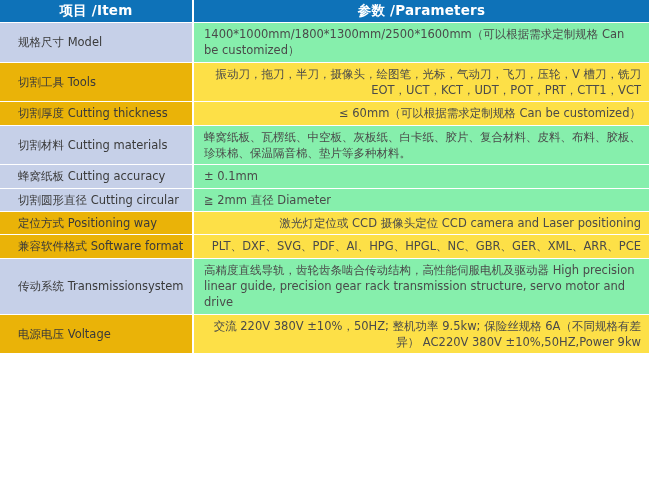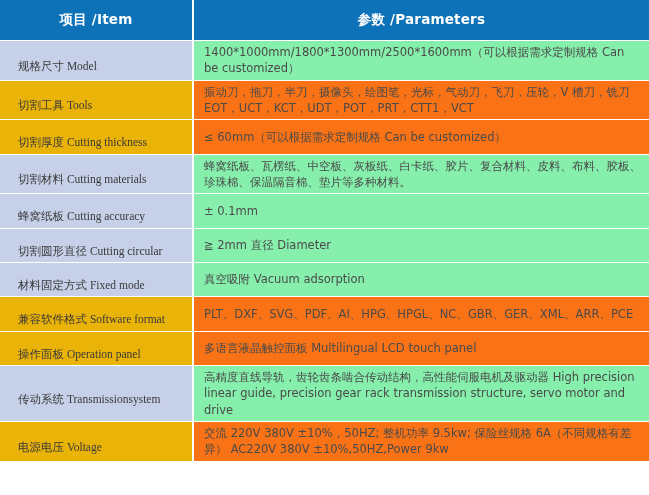--- a/index.html
+++ b/index.html
@@ -23,54 +23,53 @@
   .spec-table col.col-item { width: 193px; }
   .spec-table col.col-param { width: 456px; }
 
   
   thead th {
     background: #0E72B8;
     color: #ffffff;
     font-size: 13.5px;
     font-weight: bold;
     text-align: center;
-    height: 40px;
+    height: 22px;
     padding: 0 6px;
     border: none;
     letter-spacing: 0.2px;
   }
   thead th.th-item  { border-right: 2px solid #ffffff; }
 
   
   tbody td {
     font-size: 11.5px;
     color: #3d3d3d;
     vertical-align: middle;
     line-height: 1.42;
     border-top: 1px solid #ffffff;
     border-bottom: 1px solid #ffffff;
   }
 
   td.cell-item {
-    padding: 14px 8px 3px 18px;
+    padding: 3px 8px 3px 18px;
     border-right: 2px solid #ffffff;
     color: #3a3a3a;
     white-space: nowrap;
-    font-family: Liberation Serif, serif;
   }
   td.cell-param {
     padding: 3px 8px 3px 10px;
     color: #4a4a4a;
   }
 
   
   tr.alt-a td.cell-item  { background: #C6D0E8; }
   tr.alt-a td.cell-param { background: #86efac; }
   tr.alt-b td.cell-item  { background: #eab308; }
-  tr.alt-b td.cell-param { background: #f97316; }
+  tr.alt-b td.cell-param { background: #fde047; text-align: right; }
 
   .cjk { font-family: "DejaVu Sans", "Liberation Sans", sans-serif; }
 </style>
 </head>
 <body>
 
 <table class="spec-table">
   <colgroup>
     <col class="col-item">
     <col class="col-param">
@@ -99,31 +98,27 @@
         <td class="cell-param cjk">蜂窝纸板、瓦楞纸、中空板、灰板纸、白卡纸、胶片、复合材料、皮料、布料、胶板、珍珠棉、保温隔音棉、垫片等多种材料。</td>
       </tr>
       <tr class="alt-a">
         <td class="cell-item cjk">蜂窝纸板 Cutting accuracy</td>
         <td class="cell-param cjk">± 0.1mm</td>
       </tr>
       <tr class="alt-a">
         <td class="cell-item cjk">切割圆形直径 Cutting circular</td>
         <td class="cell-param cjk">≧ 2mm 直径 Diameter</td>
       </tr>
-      <tr class="alt-a">
-        <td class="cell-item cjk">材料固定方式 Fixed mode</td>
-        <td class="cell-param cjk">真空吸附 Vacuum adsorption</td>
+      <tr class="alt-b">
+        <td class="cell-item cjk">定位方式 Positioning way</td>
+        <td class="cell-param cjk">激光灯定位或 CCD 摄像头定位 CCD camera and Laser positioning</td>
       </tr>
       <tr class="alt-b">
         <td class="cell-item cjk">兼容软件格式 Software format</td>
         <td class="cell-param cjk">PLT、DXF、SVG、PDF、AI、HPG、HPGL、NC、GBR、GER、XML、ARR、PCE</td>
-      </tr>
-      <tr class="alt-b">
-        <td class="cell-item cjk">操作面板 Operation panel</td>
-        <td class="cell-param cjk">多语言液晶触控面板 Multilingual LCD touch panel</td>
       </tr>
       <tr class="alt-a">
         <td class="cell-item cjk">传动系统 Transmissionsystem</td>
         <td class="cell-param cjk">高精度直线导轨，齿轮齿条啮合传动结构，高性能伺服电机及驱动器 High precision linear guide, precision gear rack transmission structure, servo motor and drive</td>
       </tr>
       <tr class="alt-b">
         <td class="cell-item cjk">电源电压 Voltage</td>
         <td class="cell-param cjk">交流 220V 380V ±10%，50HZ; 整机功率 9.5kw; 保险丝规格 6A（不同规格有差异） AC220V 380V ±10%,50HZ,Power 9kw</td>
       </tr>
     </tbody>

